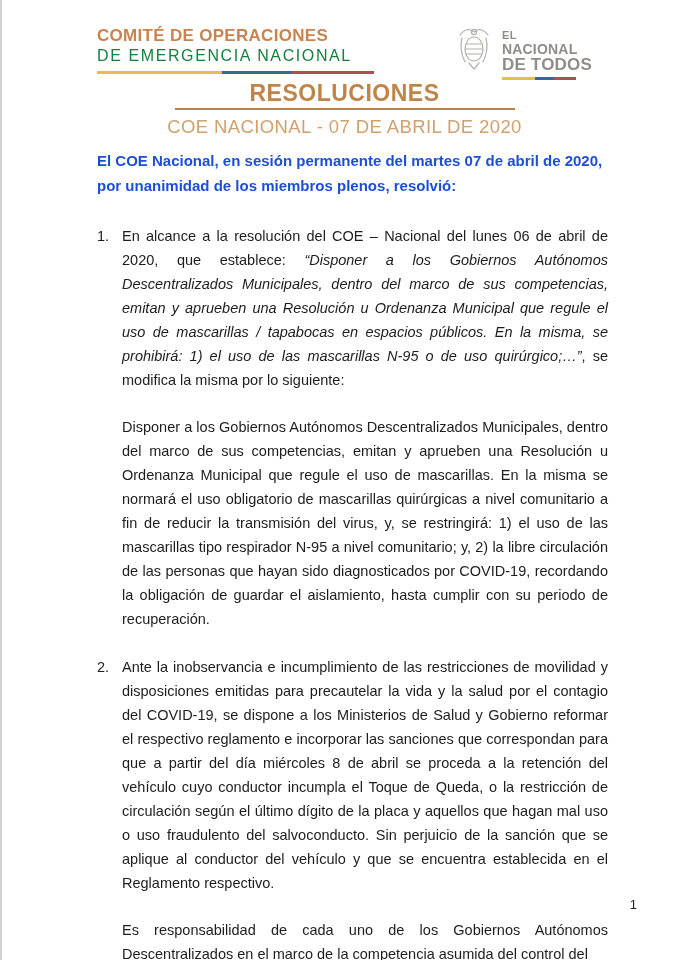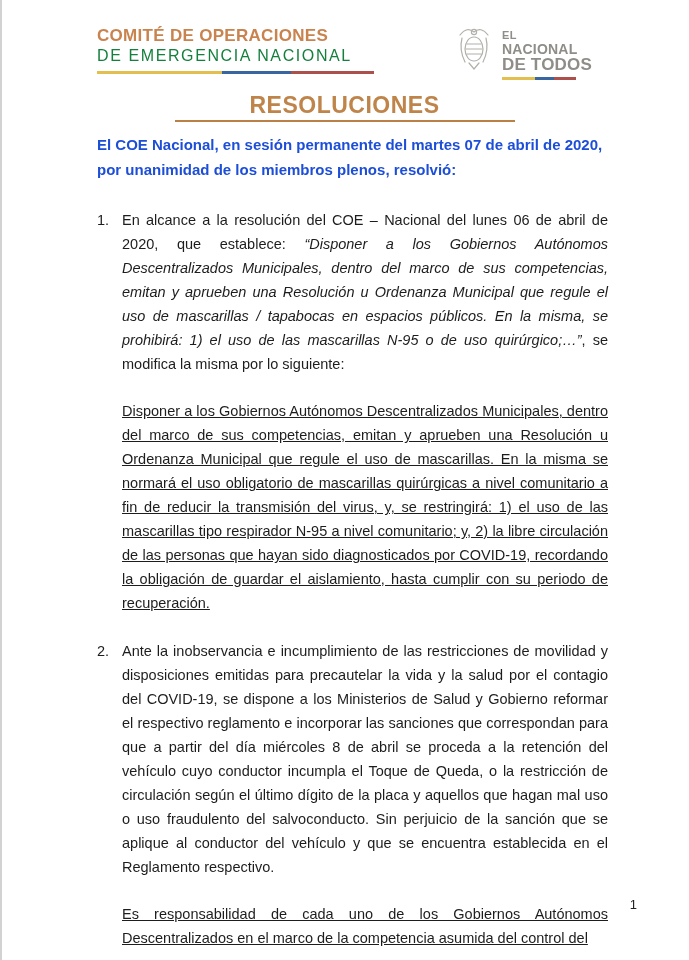--- a/index.html
+++ b/index.html
@@ -29,21 +29,21 @@
   .flagbar .fb { width:25%; background:#3a66a0; }
   .flagbar .fr { width:30%; background:#ad4f4a; }
   .logo-right { display:flex; align-items:flex-start; gap:10px; margin-top:-2px; }
   .crest { flex:none; }
   .gr-text { color:#8f8d88; font-weight:bold; line-height:1.05; padding-top:6px; }
   .gr-l1 { font-size:11px; letter-spacing:.5px; }
   .gr-l2 { font-size:14px; letter-spacing:.2px; }
   .gr-l3 { font-size:17px; letter-spacing:.2px; }
   .flagbar.small { width:74px; height:3px; margin-top:3px; }
   
-  .title-block { text-align:center; margin-top:12px; }
+  .title-block { text-align:center; }
   .title-main {
     display:inline-block; font-size:23px; font-weight:bold;
     color:#bf8449; letter-spacing:.5px;
   }
   .title-underline {
     width:340px; height:0; border-bottom:2px solid #ba8045; margin:1px auto 0;
   }
   .title-sub {
     font-size:18.5px; color:#d2a06d; margin-top:6px; letter-spacing:.4px;
   }
@@ -54,21 +54,21 @@
   }
   .res-list { margin:26px 81px 0 97px; }
   .res-item { display:flex; }
   .res-item + .res-item { margin-top:24px; }
   .res-num { width:25px; flex:none; font-size:14.5px; line-height:24px; }
   .res-body { flex:1; min-width:0; }
   .res-body p {
     margin:0 0 23px 0; font-size:14.5px; line-height:24px;
     text-align:justify; color:#1d1d1d;
   }
-  .res-body p:last-child { margin-bottom:0;text-decoration:underline; }
+  .res-body p:last-child { margin-bottom:0; }
   .italic { font-style:italic; }
   .page-number {
     position:absolute; right:52px; bottom:48px; font-size:13px; color:#222;
   }
 </style>
 </head>
 <body>
 
 <div class="page">
   <div class="edge-left"></div>
@@ -106,20 +106,21 @@
           <div class="fb"></div>
           <div class="fr"></div>
         </div>
       </div>
     </div>
   </div>
 
   <div class="title-block">
     <div class="title-main">RESOLUCIONES</div>
     <div class="title-underline"></div>
+    <div class="title-sub">COE NACIONAL - 07 DE ABRIL DE 2020</div>
   </div>
 
   <p class="intro">El COE Nacional, en sesión permanente del martes 07 de abril de 2020, por unanimidad de los miembros plenos, resolvió:</p>
 
   <div class="res-list">
 
     <div class="res-item">
       <div class="res-num">1.</div>
       <div class="res-body">
         <p><span>En alcance a la resolución del COE – Nacional del lunes 06 de abril de 2020, que establece: </span><span class="italic">“Disponer a los Gobiernos Autónomos Descentralizados Municipales, dentro del marco de sus competencias, emitan y aprueben una Resolución u Ordenanza Municipal que regule el uso de mascarillas / tapabocas en espacios públicos. En la misma, se prohibirá: 1) el uso de las mascarillas N-95 o de uso quirúrgico;…”</span><span>, se modifica la misma por lo siguiente:</span></p>

